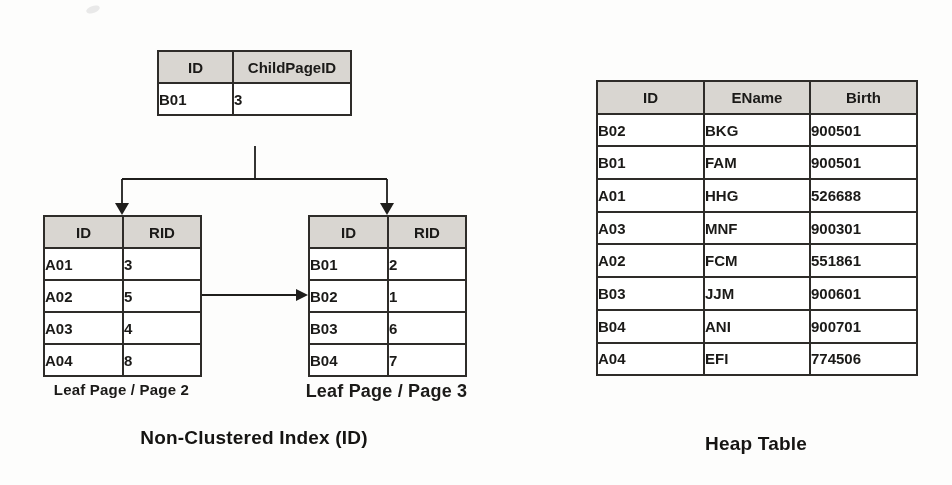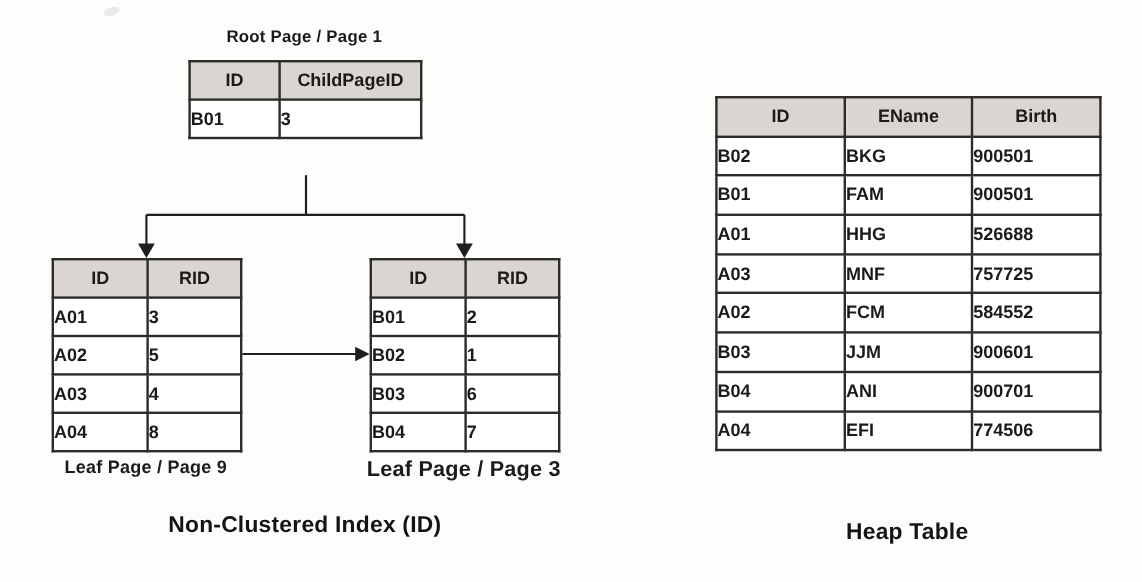--- a/index.html
+++ b/index.html
@@ -79,21 +79,20 @@
       <path d="M387,179 V205"></path>
       <path d="M201,295 H297"></path>
     </g>
     <g fill="#1f1e1c" stroke="none">
       <polygon points="115,203 129,203 122,215"></polygon>
       <polygon points="380,203 394,203 387,215"></polygon>
       <polygon points="296,289 296,301 308,295"></polygon>
     </g>
   </svg>
 
-  <div class="abs tbl-title" style="left:157px; top:22px; width:193px;">Root Page / Page 1</div>
 
   <table class="dg abs" style="left:157px; top:50px; width:193px;">
     <colgroup>
         <col style="width:75px">
         <col style="width:118px">
       </colgroup>
     <tbody>
         <tr>
       <th>ID</th>
       <th>ChildPageID</th>
@@ -126,21 +125,21 @@
     <tr>
       <td>A03</td>
       <td>4</td>
     </tr>
     <tr>
       <td>A04</td>
       <td>8</td>
     </tr>
   </tbody>
     </table>
-  <div class="abs tbl-title" style="left:23px; top:381px; width:197px; font-size:15px;">Leaf Page / Page 9</div>
+  <div class="abs tbl-title" style="left:23px; top:381px; width:197px; font-size:15px;">Leaf Page / Page 2</div>
 
   <table class="dg abs" style="left:308px; top:215px; width:157px;">
     <colgroup>
         <col style="width:79px">
         <col style="width:78px">
       </colgroup>
     <tbody>
         <tr>
       <th>ID</th>
       <th>RID</th>
@@ -188,26 +187,26 @@
       <td>900501</td>
     </tr>
     <tr>
       <td>A01</td>
       <td>HHG</td>
       <td>526688</td>
     </tr>
     <tr>
       <td>A03</td>
       <td>MNF</td>
-      <td>757725</td>
+      <td>900301</td>
     </tr>
     <tr>
       <td>A02</td>
       <td>FCM</td>
-      <td>584552</td>
+      <td>551861</td>
     </tr>
     <tr>
       <td>B03</td>
       <td>JJM</td>
       <td>900601</td>
     </tr>
     <tr>
       <td>B04</td>
       <td>ANI</td>
       <td>900701</td>

